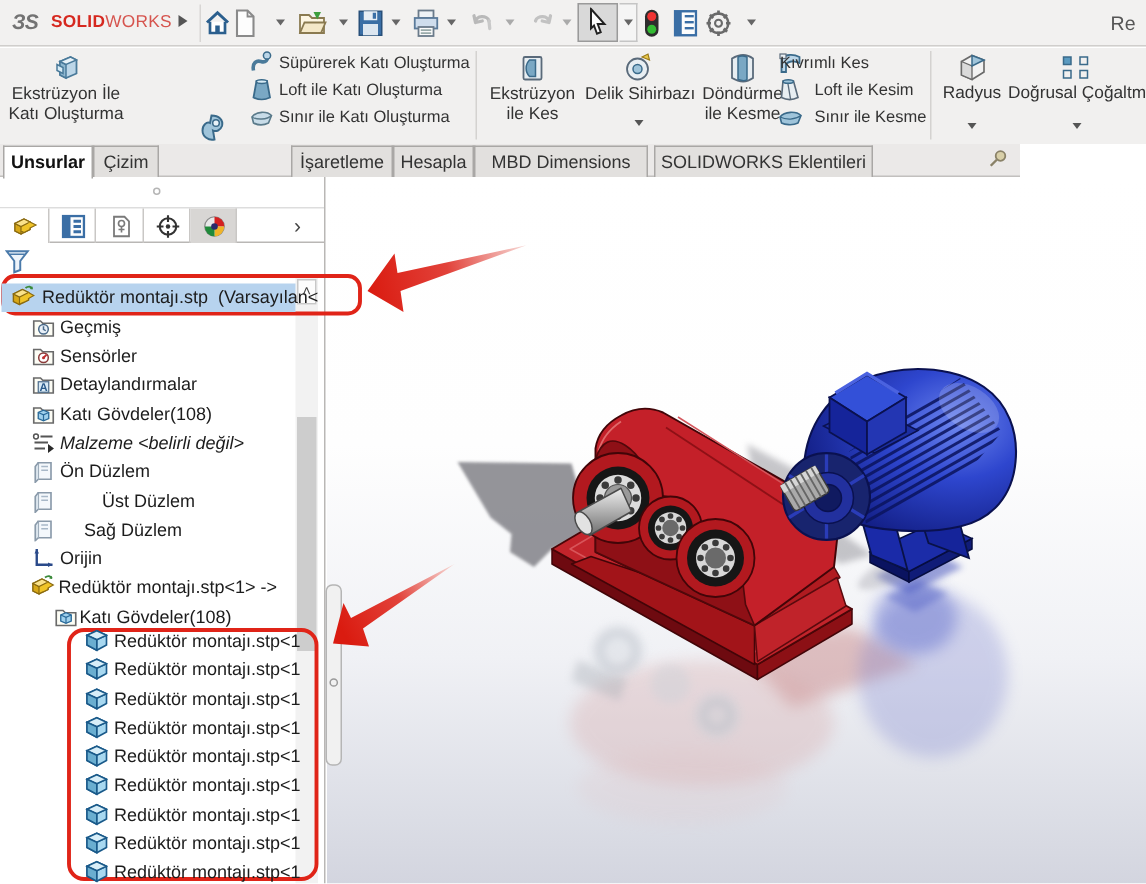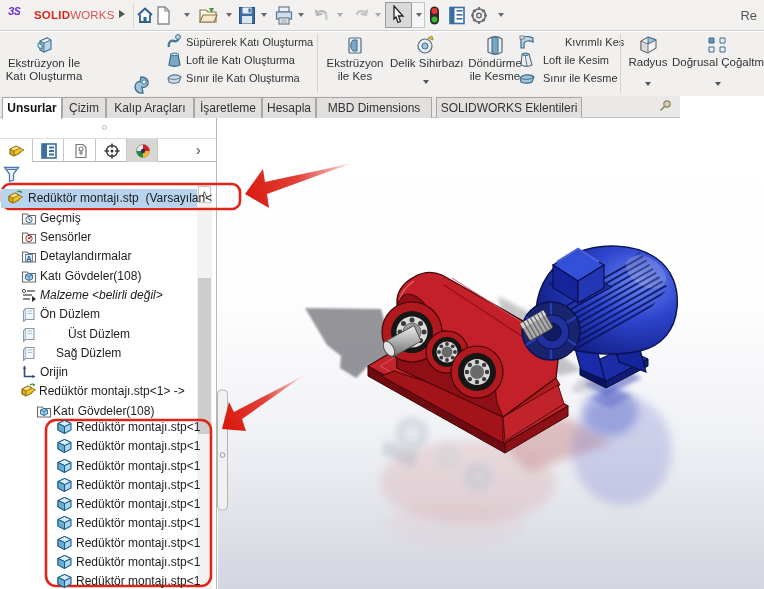--- a/index.html
+++ b/index.html
@@ -27,21 +27,21 @@
 
 #sbar{position:absolute;left:197px;top:66px;width:15px;height:405px;background:#f2f2f2;}
 #sthumb{position:absolute;left:1px;top:94px;width:13px;height:156px;background:#cdcdcd;}
 
 #viewport{position:absolute;left:218px;top:118px;width:546px;height:471px;background:linear-gradient(180deg,#ffffff 0%,#fefefe 38%,#f0f1f5 68%,#dcdee6 90%,#d3d5df 100%);}
 #overlay{position:absolute;left:0;top:0;width:764px;height:589px;pointer-events:none;}
 </style></head>
 <body>
 <div id="page">
 <div id="titlebar">
-<div style="position:absolute;left:8px;top:6px;font-size:10px;color:#6d28d9;font-style:italic;font-weight:bold;letter-spacing:-0.5px;">ЗS</div>
+<div style="position:absolute;left:8px;top:6px;font-size:14px;color:#737373;font-style:italic;font-weight:bold;letter-spacing:-0.5px;">ЗS</div>
 <div style="position:absolute;left:34px;top:9px;font-size:11.5px;color:#d6281f;letter-spacing:0.2px;"><b>SOLID</b><span style="font-weight:normal;color:#d6544e">WORKS</span></div>
 <div style="position:absolute;left:119px;top:10px;width:0;height:0;border-top:4.5px solid transparent;border-bottom:4.5px solid transparent;border-left:6px solid #555;"></div>
 <div style="position:absolute;left:133px;top:3px;width:1px;height:25px;background:#d8d6d4;"></div>
 <svg class="tbi" style="left:136px;width:18px" viewBox="0 0 18 19">
         <path d="M2 9 L9 2.5 L16 9" fill="none" stroke="#2b5f8e" stroke-width="2"></path>
         <path d="M4 8.5 V16 H14 V8.5" fill="#fff" stroke="#2b5f8e" stroke-width="1.8"></path>
         <rect x="7.5" y="11" width="3" height="5" fill="#2b5f8e"></rect>
       </svg>
 <svg class="tbi" style="left:156px;width:15px" viewBox="0 0 15 19">
         <path d="M2 1 H9 L13 5 V18 H2 Z" fill="#fdfdfd" stroke="#8a8a8a" stroke-width="1.4"></path>
@@ -161,21 +161,21 @@
 <div class="rbig" style="left:460px;width:70px;">
 <svg class="ric" width="20" height="21" viewBox="0 0 20 21">
           <path d="M3 4 C8 1 13 1 17 4 L17 17 C13 20 8 20 3 17 Z" fill="#e8eef2" stroke="#5a6a7a" stroke-width="1.2"></path>
           <path d="M7 3 L7 18 C10 19 12 19 13 18 L13 3 C10 2 9 2 7 3" fill="#7aa8c4" stroke="#3a6a8a" stroke-width="1"></path>
         </svg>
 Döndürme<br>ile Kesme</div>
 <svg class="rsm" style="left:519px;top:2px" width="16" height="16" viewBox="0 0 16 16">
         <path d="M2 14 L2 5 C5 2 10 2 14 4 L14 8 C10 6 6 7 5 9 L5 14 Z" fill="#bcd6e8" stroke="#3a6a8a" stroke-width="1.2"></path>
         <rect x="1" y="2" width="4" height="3" fill="#e8eef2" stroke="#5a6a7a" stroke-width="0.8"></rect>
       </svg>
-<div class="rsm" style="left:565px;top:4px">Kıvrımlı Kes</div>
+<div class="rsm" style="left:520px;top:4px">Kıvrımlı Kes</div>
 <svg class="rsm" style="left:519px;top:20px" width="16" height="16" viewBox="0 0 16 16">
         <path d="M3 2 H10 L13 13 C9 15 6 15 2 13 Z" fill="#e8eef2" stroke="#5a6a7a" stroke-width="1.1"></path>
         <path d="M6 2 L8 14" stroke="#5a6a7a" stroke-width="0.9" fill="none"></path>
         <ellipse cx="6.5" cy="2.3" rx="3.4" ry="1.2" fill="#9fc4da" stroke="#3a6a8a"></ellipse>
       </svg>
 <div class="rsm" style="left:543px;top:22px">Loft ile Kesim</div>
 <svg class="rsm" style="left:519px;top:38px" width="16" height="16" viewBox="0 0 16 16">
         <path d="M1 8 C4 4 12 4 15 7 L13 12 C9 14 4 13 2 12 Z" fill="#9fc4da" stroke="#3a6a8a" stroke-width="1.1"></path>
         <path d="M1 8 C5 10 11 10 15 7" fill="none" stroke="#3a6a8a" stroke-width="0.9"></path>
       </svg>
@@ -197,21 +197,20 @@
             <path d="M2 12 L7 12 L7 17 L2 17 Z" fill="none"></path>
             <path d="M13 12 L18 12 L18 17 L13 17 Z" fill="none"></path>
           </g>
         </svg>
 Doğrusal Çoğaltm
 <div style="position:absolute;left:43px;top:50px;width:0;height:0;border-left:3.5px solid transparent;border-right:3.5px solid transparent;border-top:4px solid #555;"></div></div>
 </div>
 <div id="tabbar">
 <div class="tab active" style="left:2px;width:60px;">Unsurlar</div>
 <div class="tab" style="left:62px;width:44px;">Çizim</div>
-<div class="tab" style="left:106px;width:88px;">Kalıp Araçları</div>
 <div class="tab" style="left:194px;width:68px;">İşaretleme</div>
 <div class="tab" style="left:262px;width:54px;">Hesapla</div>
 <div class="tab" style="left:316px;width:116px;">MBD Dimensions</div>
 <div class="tab" style="left:436px;width:146px;">SOLIDWORKS Eklentileri</div>
 <svg style="position:absolute;right:8px;top:3px;width:13px;height:13px" viewBox="0 0 13 13">
         <circle cx="8" cy="5" r="3.2" fill="#d8cfa8" stroke="#8a8268" stroke-width="1.2"></circle>
         <path d="M5.5 7.5 L1.5 11.5" stroke="#8a8268" stroke-width="1.6"></path>
       </svg>
 </div>
 <div id="panel">

